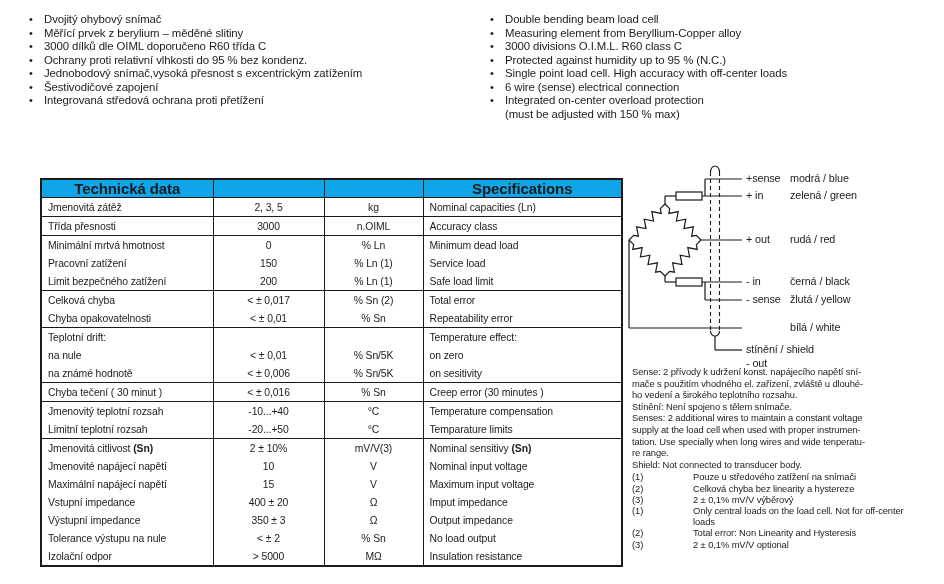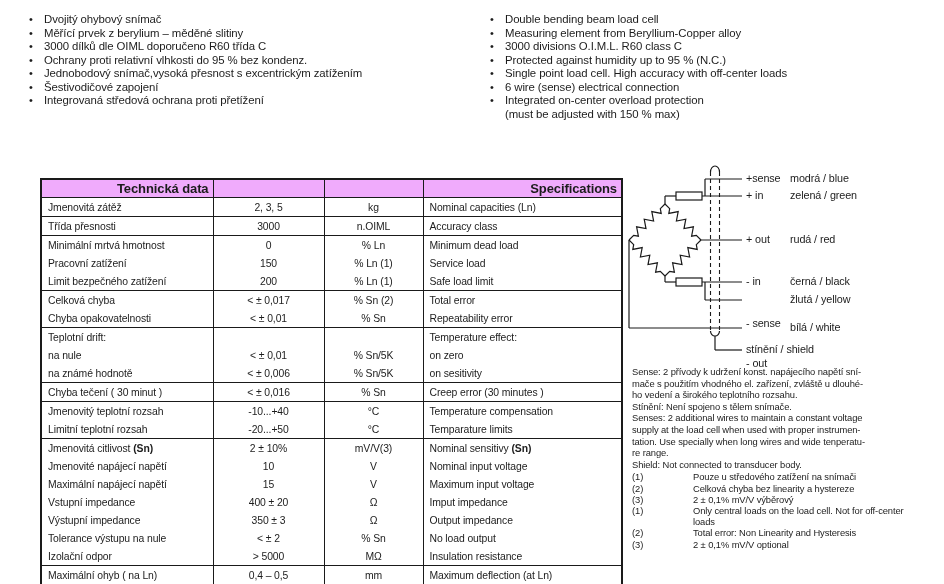--- a/index.html
+++ b/index.html
@@ -17,22 +17,22 @@
     position:absolute;left:40px;top:178px;width:581px;
     border-collapse:collapse;table-layout:fixed;
     border:2px solid #1a1a1a;font-size:10.4px;
   }
   .spec th,.spec td{
     height:18px;padding:0 4px;vertical-align:middle;
     border-left:1px solid #1a1a1a;overflow:hidden;white-space:nowrap;
   }
   .spec th:first-child,.spec td:first-child{border-left:none;}
   .spec thead th{
-    background:#f0abfc;font-weight:bold;text-align:right;height:17px;
-    border-bottom:1.5px solid #1a1a1a;font-size:13px;
+    background:#0ea5e9;font-weight:bold;text-align:center;height:17px;
+    border-bottom:1.5px solid #1a1a1a;font-size:15px;
   }
   .spec td.c1,.spec td.c4{text-align:left;padding-left:6px;}
   .spec td.c2,.spec td.c3{text-align:center;}
   .spec tr.sep td{border-bottom:1px solid #1a1a1a;}
   
   .pin{position:absolute;height:13px;line-height:13px;font-size:10.8px;white-space:nowrap;}
   .pin.color{left:790px;width:142px;text-align:left;}
   
   .notes{position:absolute;left:632px;top:366px;width:308px;font-size:9.4px;}
   .notes .para{white-space:pre-line;line-height:11.6px;}
@@ -243,26 +243,20 @@
           <td class="c1">Tolerance výstupu na nule</td>
           <td class="c2">&lt; ± 2</td>
           <td class="c3">% Sn</td>
           <td class="c4">No load output</td>
         </tr>
         <tr class="sep">
           <td class="c1">Izolační odpor</td>
           <td class="c2">&gt; 5000</td>
           <td class="c3">MΩ</td>
           <td class="c4">Insulation resistance</td>
-        </tr>
-        <tr>
-          <td class="c1">Maximální ohyb ( na Ln)</td>
-          <td class="c2">0,4 – 0,5</td>
-          <td class="c3">mm</td>
-          <td class="c4">Maximum deflection (at Ln)</td>
         </tr>
       </tbody>
   </table>
 
   <svg id="schematic" width="944" height="584" viewBox="0 0 944 584">
       <path d="M629,240 L633.68,235.32 L638.4,236.2 L636.6,226.8 L646.0,228.6 L644.2,219.2 L653.6,221.0 L651.8,211.6 L661.2,213.4 L660.32,208.68 L665,204" fill="none" stroke="#1a1a1a" stroke-width="1.2"></path>
       <path d="M665,204 L669.68,208.68 L668.8,213.4 L678.2,211.6 L676.4,221.0 L685.8,219.2 L684.0,228.6 L693.4,226.8 L691.6,236.2 L696.32,235.32 L701,240" fill="none" stroke="#1a1a1a" stroke-width="1.2"></path>
       <path d="M629,240 L633.68,244.68 L632.8,249.4 L642.2,247.6 L640.4,257.0 L649.8,255.2 L648.0,264.6 L657.4,262.8 L655.6,272.2 L660.32,271.32 L665,276" fill="none" stroke="#1a1a1a" stroke-width="1.2"></path>
       <path d="M665,276 L669.68,271.32 L674.4,272.2 L672.6,262.8 L682.0,264.6 L680.2,255.2 L689.6,257.0 L687.8,247.6 L697.2,249.4 L696.32,244.68 L701,240" fill="none" stroke="#1a1a1a" stroke-width="1.2"></path>
       <line x1="665" y1="204" x2="665" y2="196" stroke="#1a1a1a" stroke-width="1.2"></line>
@@ -289,21 +283,21 @@
     </svg>
   <div id="pin-labels">
       <div class="pin" style="left: 746px; top: 172px;">+sense</div>
       <div class="pin color" style="top: 172px;">modrá / blue</div>
       <div class="pin" style="left: 746px; top: 189px;">+ in</div>
       <div class="pin color" style="top: 189px;">zelená / green</div>
       <div class="pin" style="left: 746px; top: 233px;">+ out</div>
       <div class="pin color" style="top: 233px;">rudá / red</div>
       <div class="pin" style="left: 746px; top: 275px;">- in</div>
       <div class="pin color" style="top: 275px;">černá / black</div>
-      <div class="pin" style="left: 746px; top: 293px; margin-top: 24px;">- sense</div>
+      <div class="pin" style="left: 746px; top: 293px;">- sense</div>
       <div class="pin color" style="top: 293px;">žlutá / yellow</div>
       <div class="pin" style="left: 746px; top: 321px; margin-top: 36px;">- out</div>
       <div class="pin color" style="top: 321px;">bílá / white</div>
       <div class="pin" style="left: 746px; top: 343px;">stínění / shield</div>
     </div>
 
   <div class="notes">
     <div class="para" id="notes-para">Sense: 2 přívody k udržení konst. napájecího napětí sní-
 mače s použitím vhodného el. zařízení, zvláště u dlouhé-
 ho vedení a širokého teplotního rozsahu.

